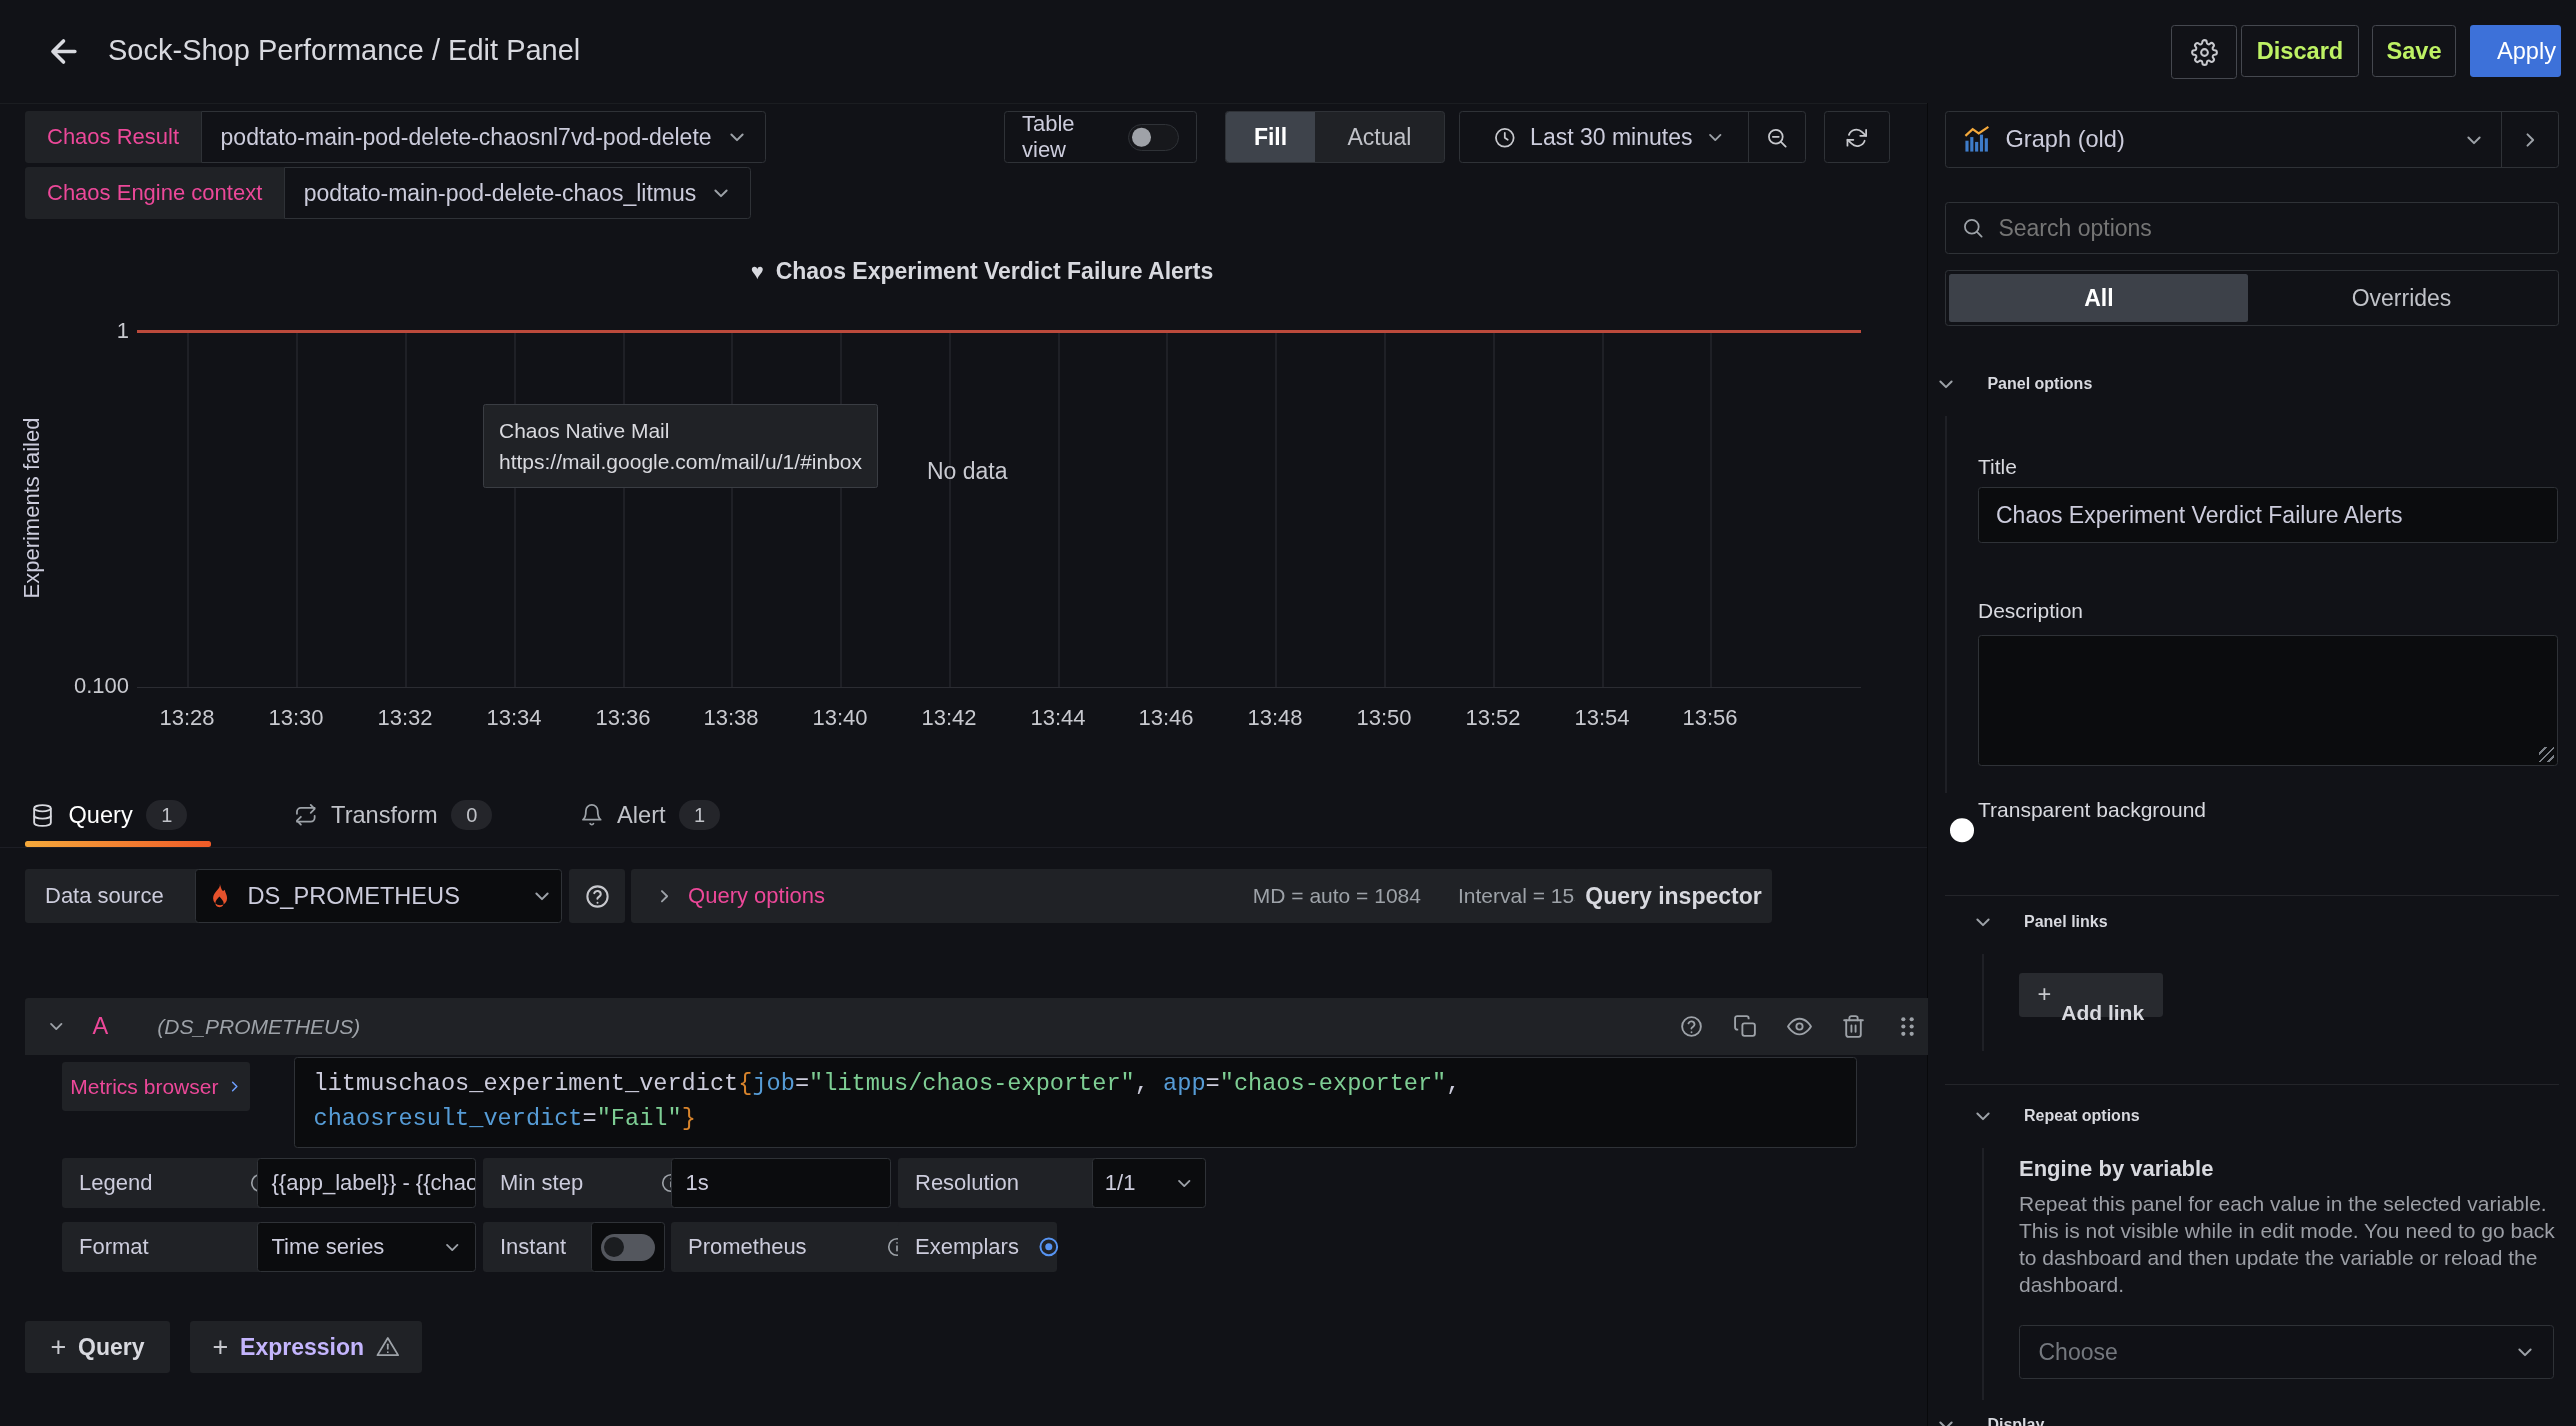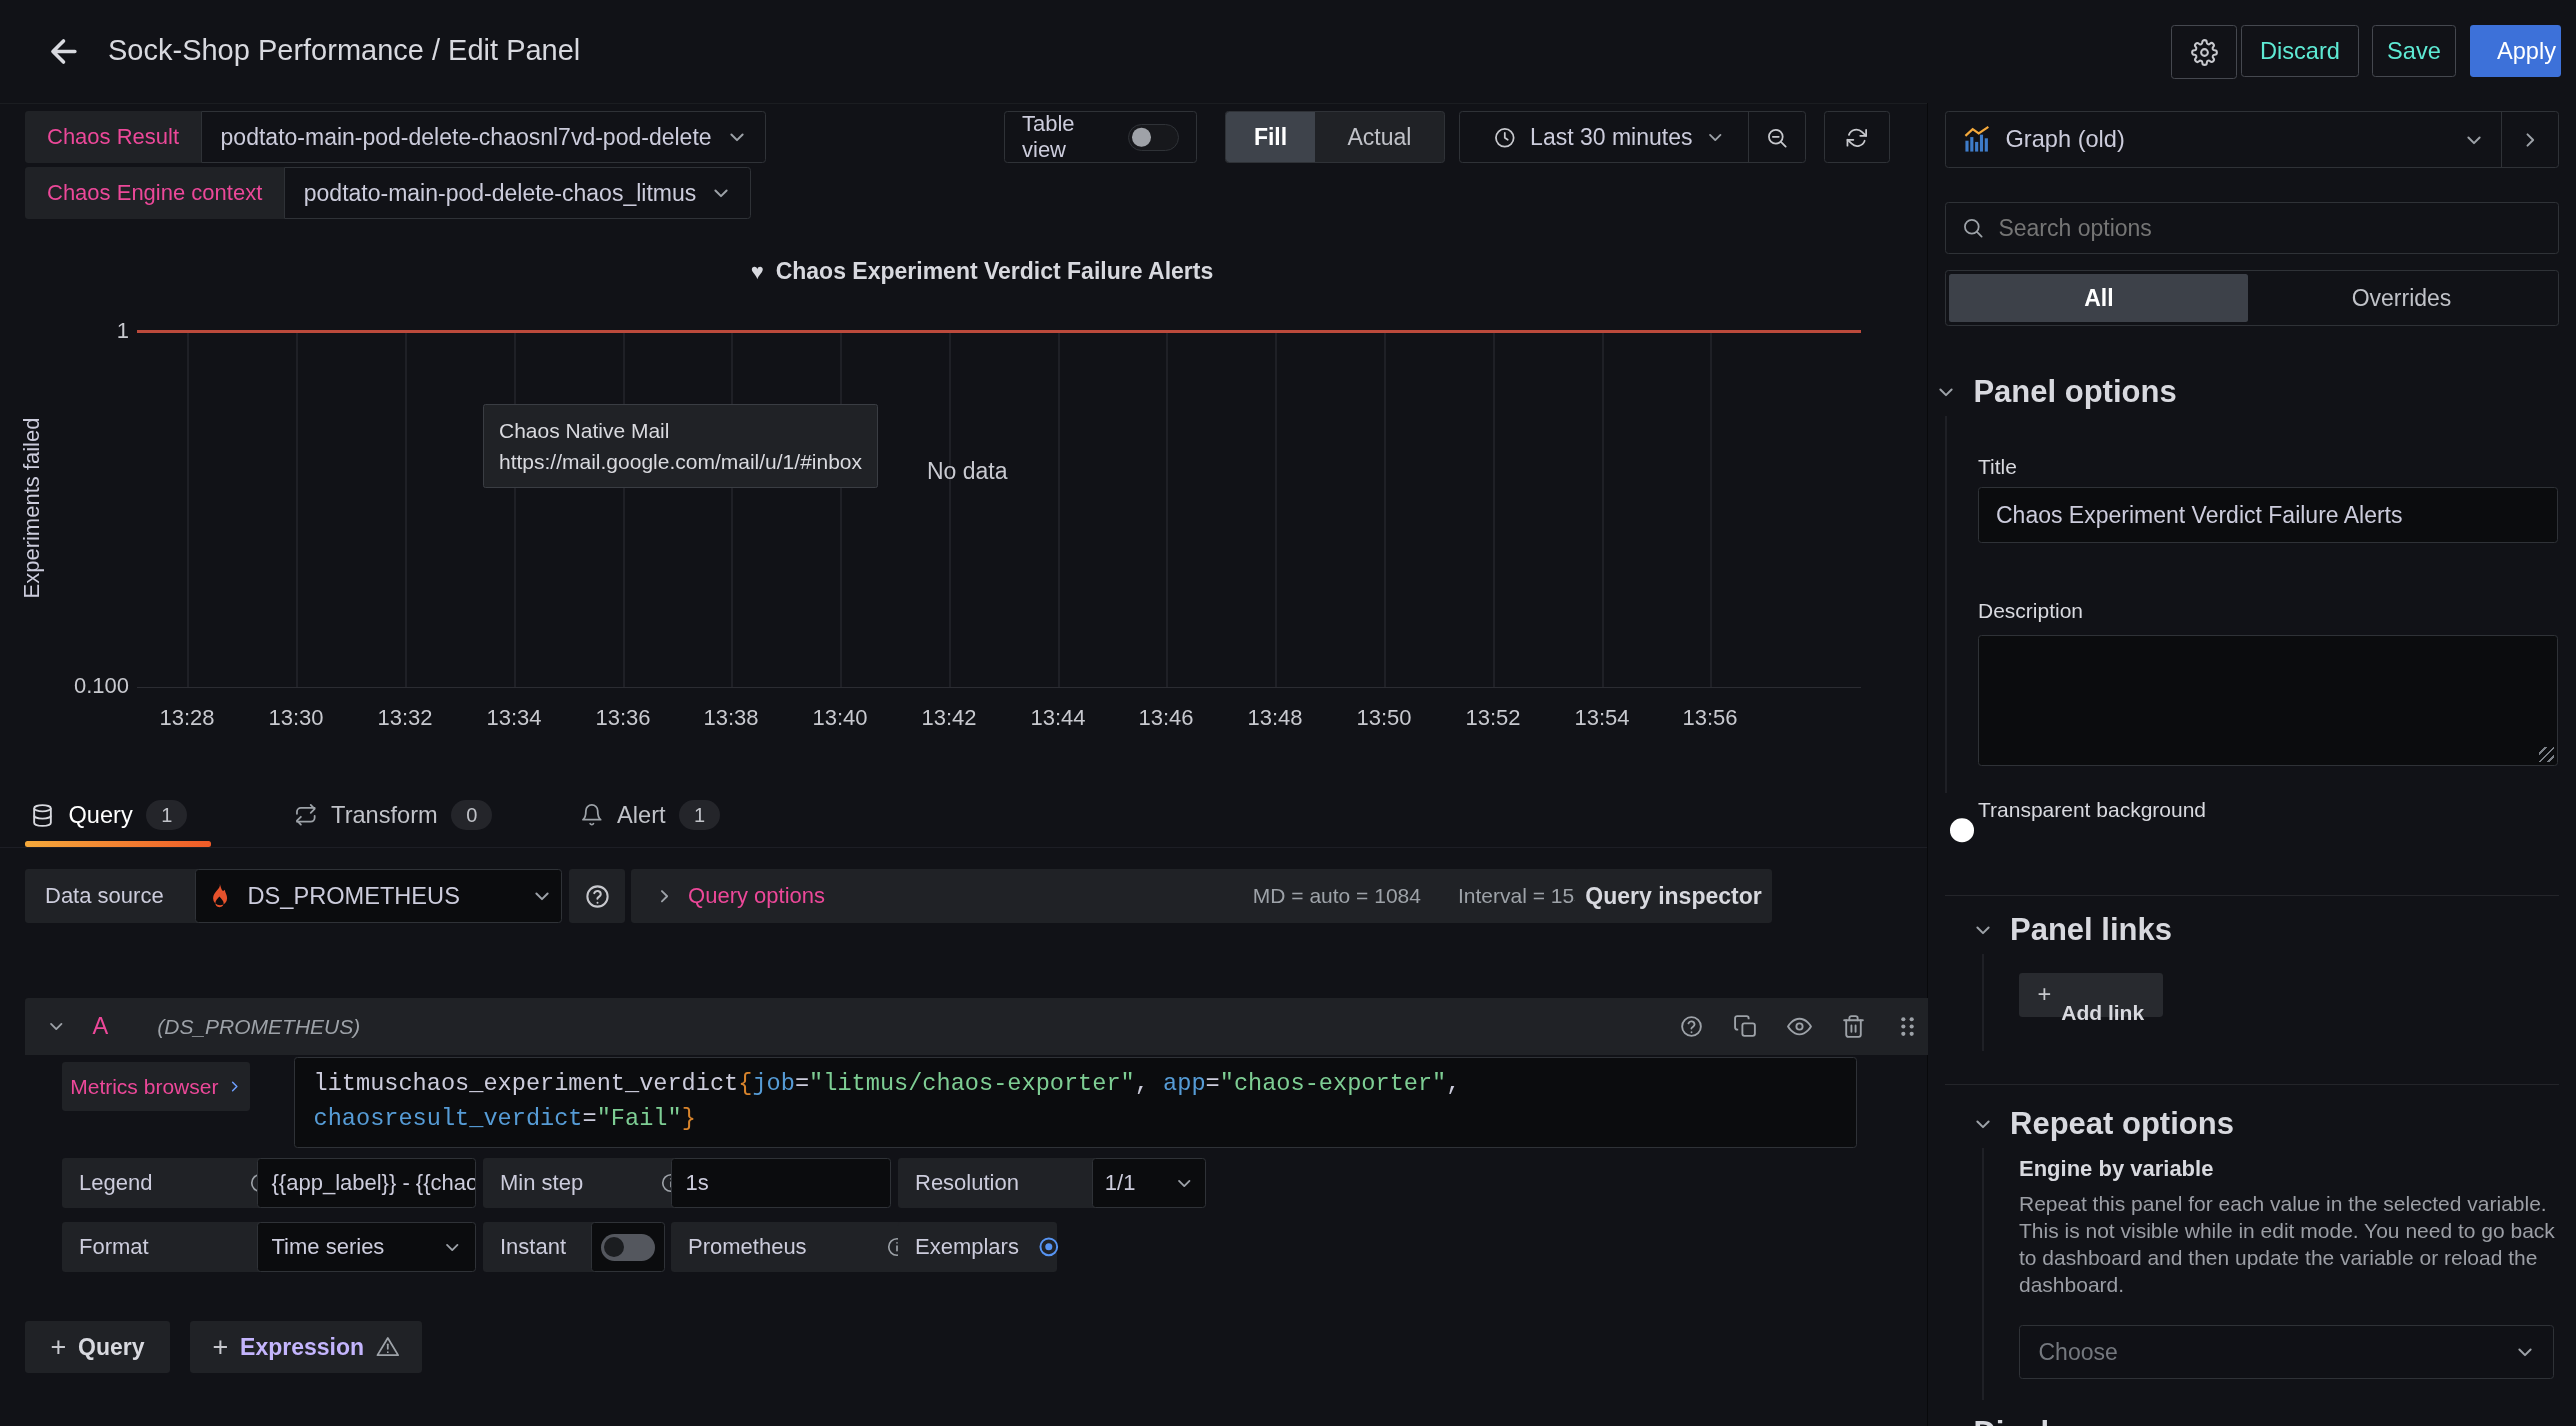--- a/index.html
+++ b/index.html
@@ -4,34 +4,34 @@
 <style>
   html,body{margin:0;padding:0;background:#0e0f13;}
   #app{position:relative;width:2576px;height:1427px;overflow:hidden;background:#111217;
        font-family:"Liberation Sans","DejaVu Sans",sans-serif;color:#ccccdc;}
   .abs{position:absolute;}
   .flex{display:flex;align-items:center;}
   .chip{background:#202226;border-radius:3.4px;display:flex;align-items:center;}
   .inpbox{background:#0b0c0e;border:0.8px solid #2f3237;border-radius:3.4px;display:flex;align-items:center;color:#ccccdc;box-sizing:border-box;}
   .outline{border:0.8px solid #2f3237;border-radius:3.4px;display:flex;align-items:center;background:transparent;box-sizing:border-box;}
   .btn-sec{border:0.8px solid #45484f;border-radius:3.4px;display:flex;align-items:center;justify-content:center;
-           background:transparent;color:#5eead4;font-size:23.6px;font-weight:400;}
+           background:transparent;color:#bef264;font-size:23.6px;font-weight:700;}
   .ic{width:25px;height:25px;flex:0 0 auto;}
   .t26{font-size:22px;} .t27{font-size:23px;} .t28{font-size:23.6px;}
   .dim{color:#9da2a8;} .blue{color:#ec4899;}
   .tgl{position:relative;border-radius:840px;flex:0 0 auto;}
   .knob{position:absolute;top:50%;transform:translateY(-50%);border-radius:50%;}
   .gridline{position:absolute;top:3.4px;bottom:0;width:1.7px;background:rgba(204,204,220,0.08);}
   .xtick{position:absolute;top:0;transform:translateX(-50%);font-size:22px;color:#c8c9cf;white-space:nowrap;}
   .code-line{white-space:pre;}
   #expr-code{font-family:"Liberation Mono","DejaVu Sans Mono",monospace;font-size:23.6px;line-height:35px;}
   .tok-metric{color:#ccccdc;} .tok-brace{color:#d8842c;} .tok-label{color:#569cd6;}
   .tok-op{color:#ccccdc;} .tok-string{color:#7ece94;}
   .badge{background:rgba(204,204,220,0.1);border-radius:840px;padding:3.4px 15px;font-size:20px;color:#c0c2c8;}
-  .sec-head{display:flex;align-items:center;gap:17px;font-size:31px;font-weight:600;color:#d8d9df;}
+  .sec-head{display:flex;align-items:center;gap:31px;font-size:16px;font-weight:600;color:#d8d9df;}
   .field-label{font-size:21px;font-weight:500;color:#d8d9df;}
   .vline{position:absolute;width:1.7px;background:rgba(204,204,220,0.08);}
   .divider{position:absolute;height:0.8px;background:rgba(204,204,220,0.1);}
   input{font-family:inherit;}
   .resize-grip{position:absolute;right:3.4px;bottom:3.4px;width:15px;height:15px;
     background:repeating-linear-gradient(135deg,transparent 0 4.2px,#7b8087 4.2px 5.9px);}
 </style>
 </head>
 <body>
 

